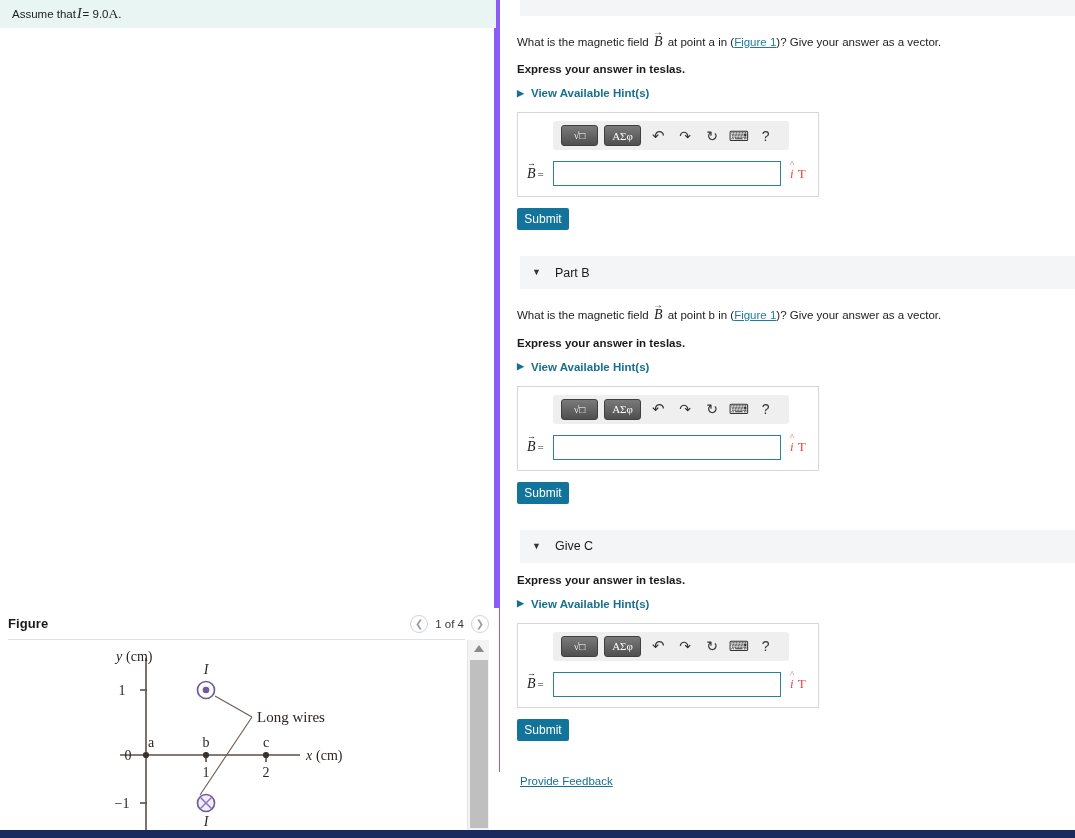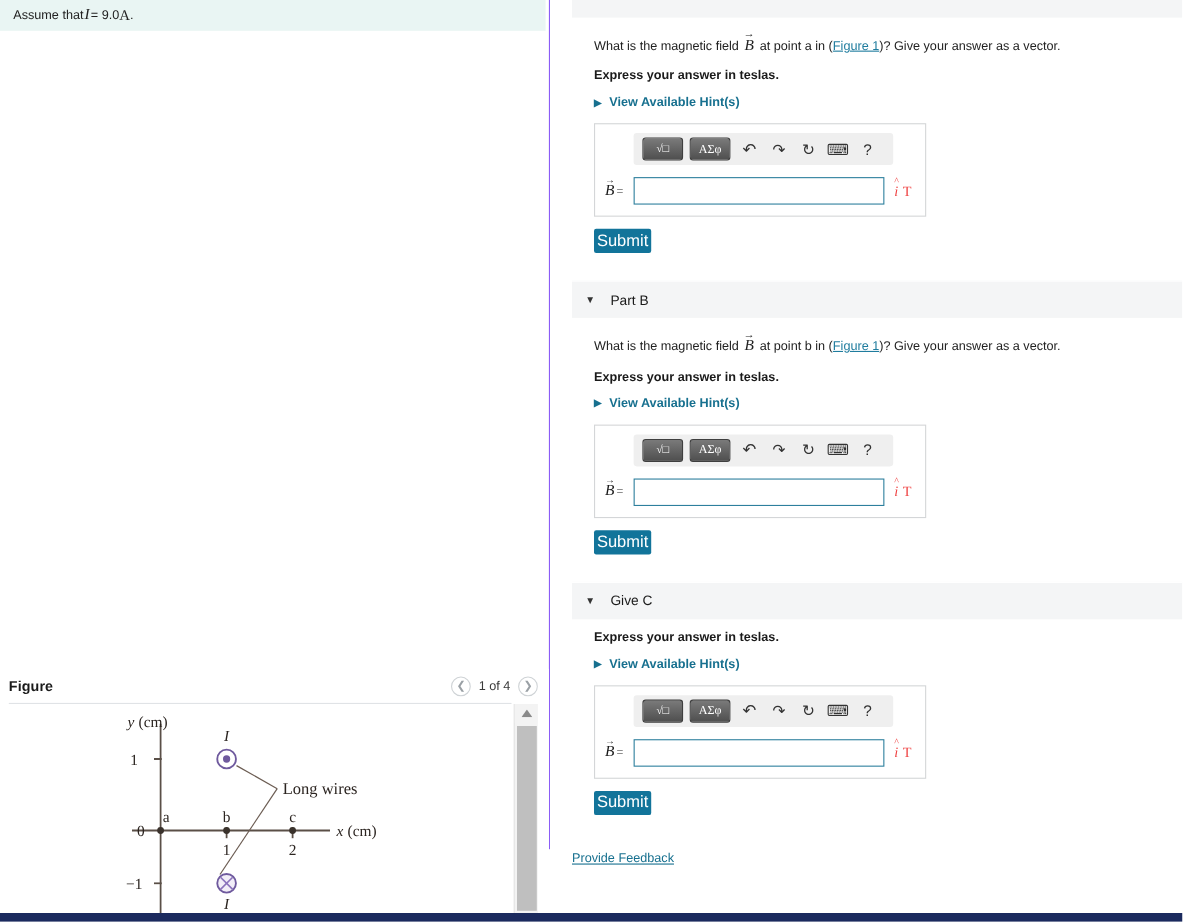--- a/index.html
+++ b/index.html
@@ -12,21 +12,21 @@
     font-size: 12px;
     color: #1a1a1a;
   }
   #root { position: relative; width: 1075px; height: 838px; }
 
   
   #left-panel {
     position: absolute; left: 0; top: 0;
     width: 500px; height: 772px;
     background: #ffffff;
-    border-right: 1px solid #8b5cf6;
+    border-right: 6px solid #8b5cf6;
   }
   .assume-banner {
     width: 496px; height: 28px;
     background: #e9f5f3;
     display: flex; align-items: center;
     padding-left: 12px;
     font-size: 11.5px;
     color: #222;
   }
   .assume-banner .mi { font-family: "Liberation Serif", serif; font-style: italic; font-size: 14px; padding: 0 1px; }
@@ -97,21 +97,21 @@
     height: 34px;
     display: flex; align-items: center;
     padding-left: 12px;
     border-top: 1px solid #ffffff;
   }
   .part-header .caret {
     color: #333; font-size: 9px; margin-right: 14px; line-height: 1;
   }
   .part-header .part-label { font-size: 12.5px; color: #1a1a1a; }
 
-  .part-body { padding: 0 0 0 39px; }
+  .part-body { padding: 0 0 0 16px; }
 
   .question-line {
     font-size: 11.5px; color: #222; margin-top: 16px; line-height: 1.45;
   }
   .vecB {
     font-family: "Liberation Serif", serif; font-style: italic;
     font-size: 14px; position: relative; padding: 0 2px;
   }
   .vecB::after {
     content: "\2192";
@@ -184,21 +184,21 @@
   .unit .ihat::after {
     content: "\005E"; position: absolute; left: 0px; top: -7px;
     font-size: 9px; font-style: normal;
   }
 
   .submit-btn {
     margin-top: 11px; margin-left: 0px;
     width: 52px; height: 22px;
     background: #12749a; color: #fff;
     border: none; border-radius: 2px;
-    font-size: 15px; font-family: "Liberation Sans", sans-serif;
+    font-size: 12px; font-family: "Liberation Sans", sans-serif;
     cursor: pointer; display: flex; align-items: center; justify-content: center;
   }
 
   #top-strip {
     height: 16px; background: #f4f5f6;
     margin: 0 0 0 19px; width: 555px;
   }
 
   #provide-feedback {
     margin-top: 34px; margin-left: 19px;

